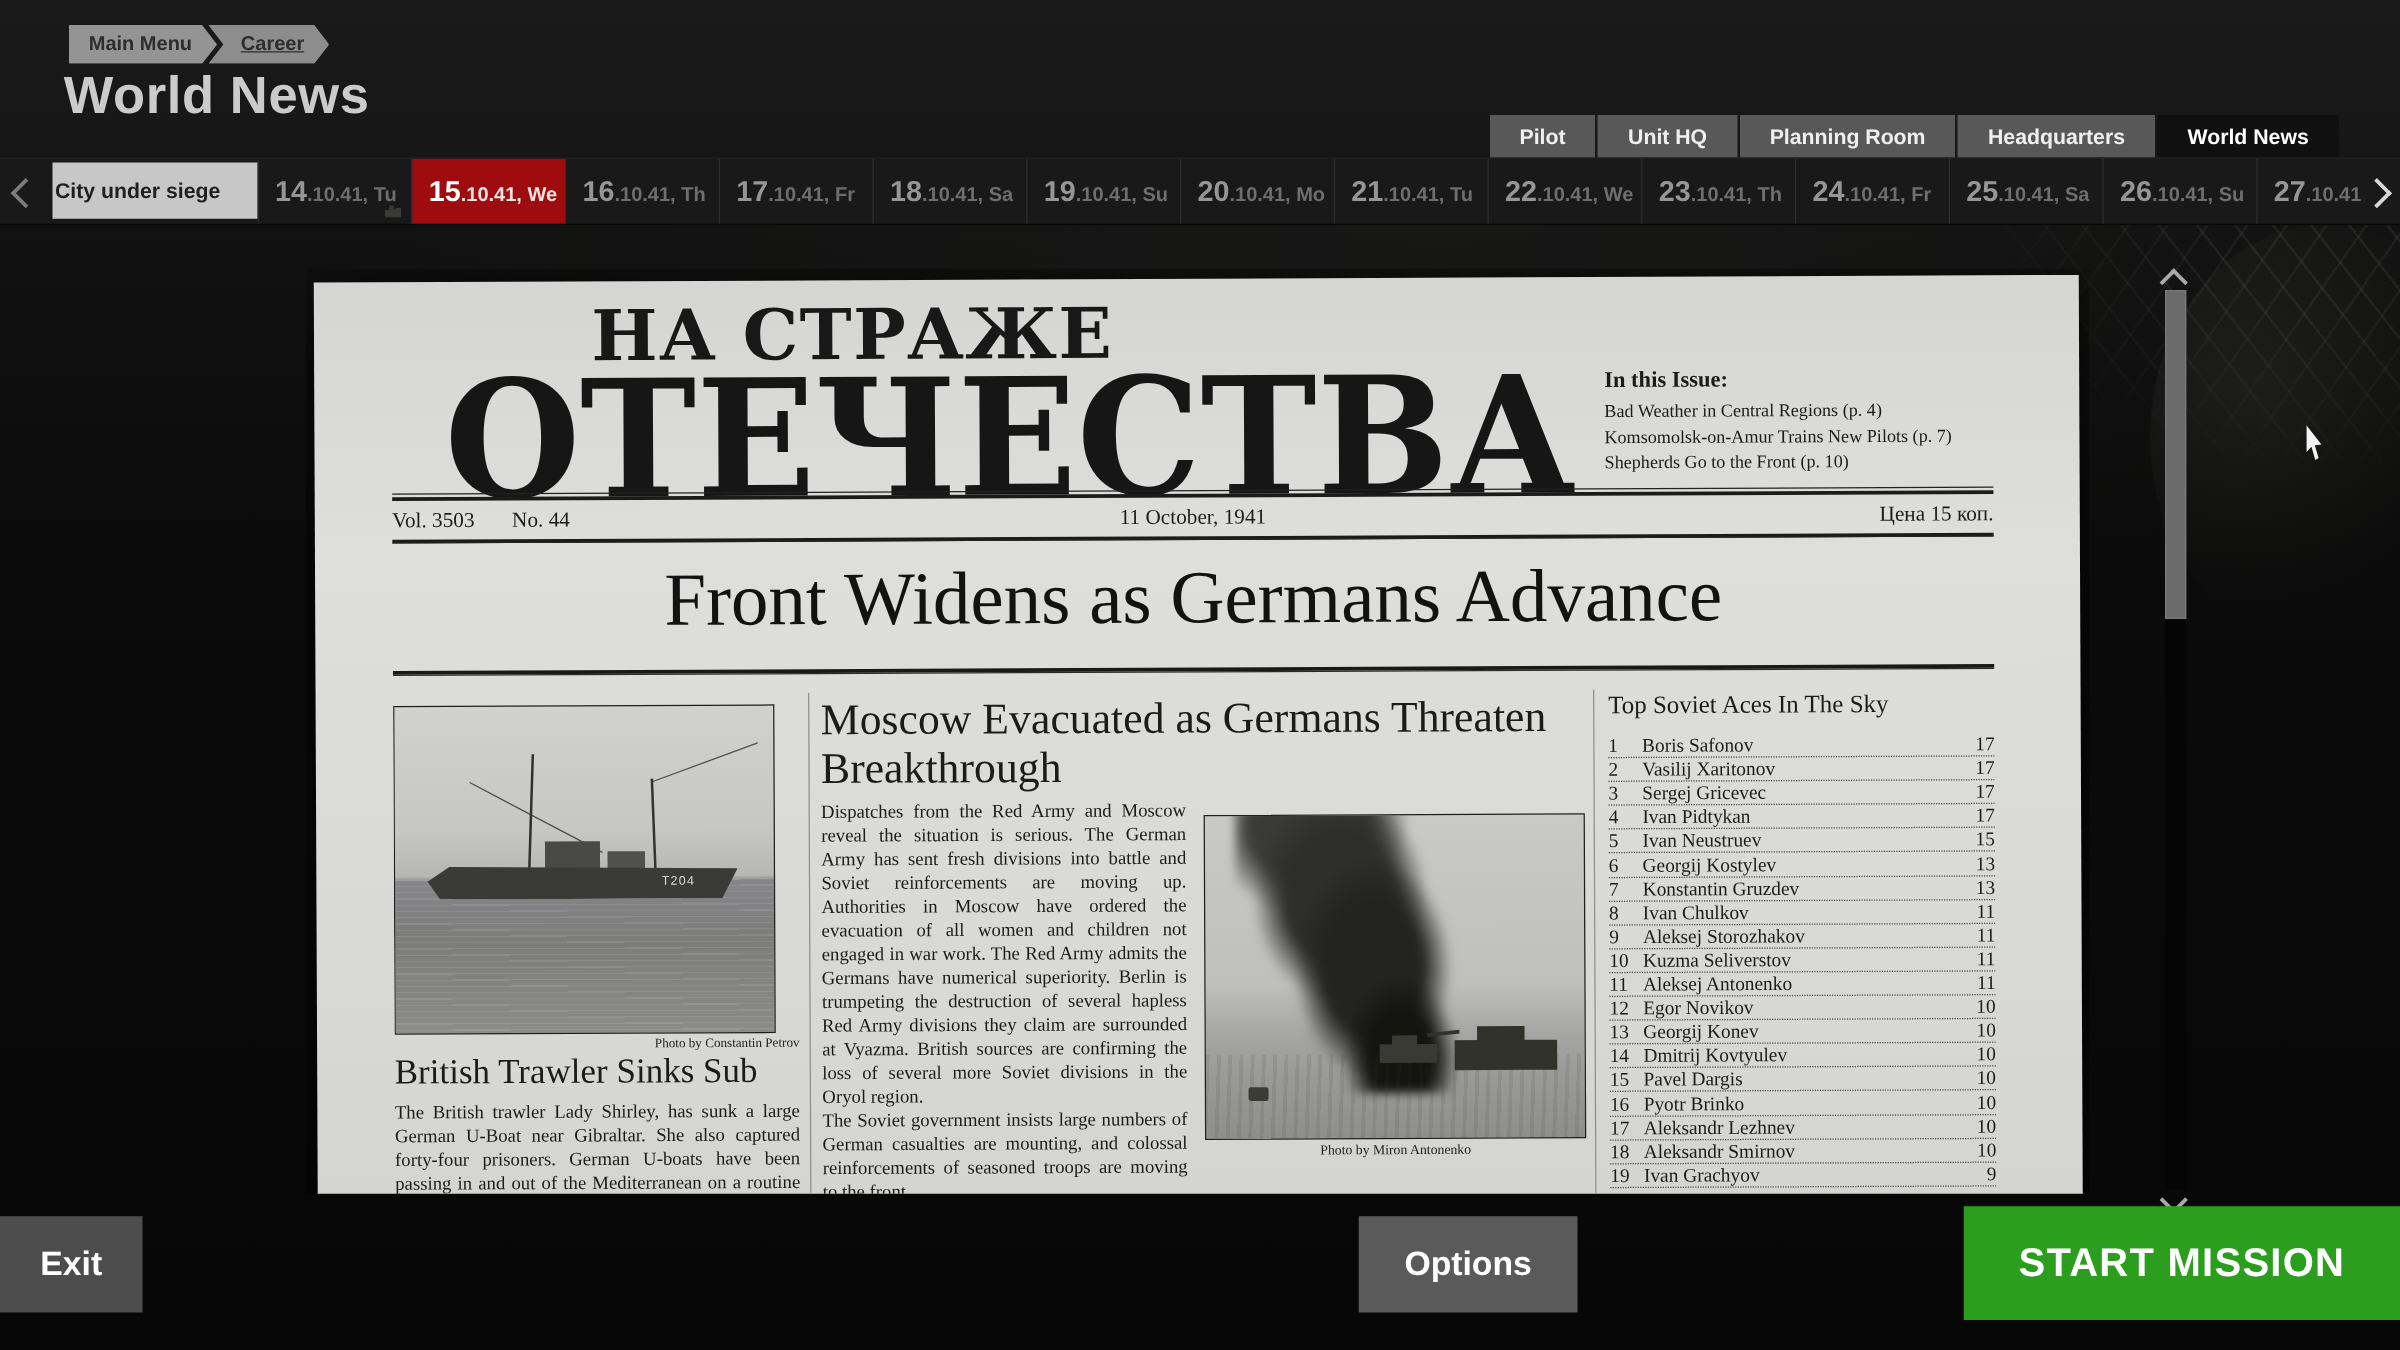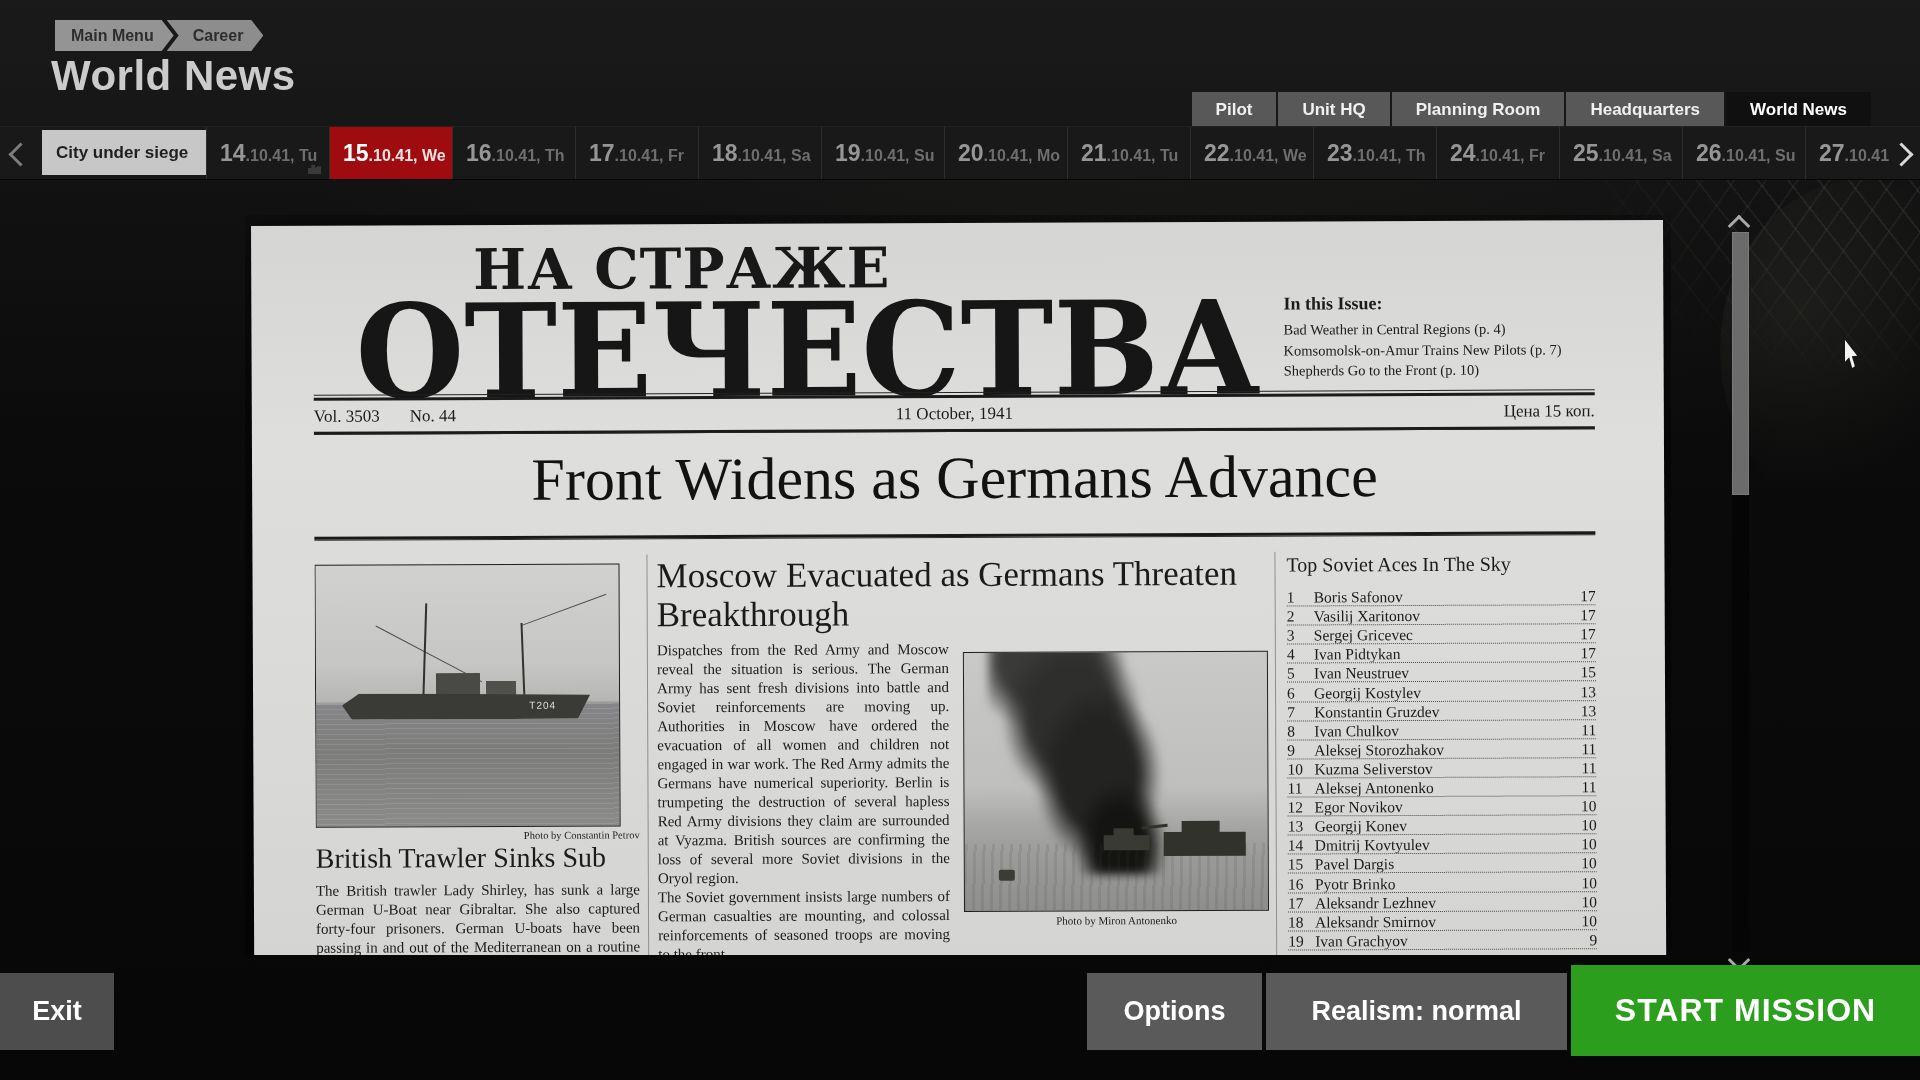--- a/index.html
+++ b/index.html
@@ -17,34 +17,34 @@
   #bg-fuselage{position:absolute;left:1720px;top:180px;width:280px;height:340px;border-radius:50%;
     background:radial-gradient(circle at 28% 38%, rgba(100,100,86,0.16), transparent 62%);}
   
   #header{position:absolute;left:0;top:0;width:1920px;height:178px;
     background:linear-gradient(180deg,#1a1a1a,#151515);}
   .breadcrumb{position:absolute;left:55px;top:20px;display:flex;}
   .crumb{height:31px;line-height:31px;font-size:16px;font-weight:bold;color:#2d2d2d;
     background:#949494;padding:0 20px 0 16px;}
   .crumb.first{clip-path:polygon(0 0,calc(100% - 12px) 0,100% 50%,calc(100% - 12px) 100%,0 100%);}
   .crumb.next{clip-path:polygon(0 0,calc(100% - 12px) 0,100% 50%,calc(100% - 12px) 100%,0 100%,12px 50%);
-    margin-left:-7px;padding-left:26px;background:#8d8d8d;}
+    margin-left:-7px;padding-left:26px;background:#8d8d8d;text-decoration:underline;}
   #page-title{position:absolute;left:51px;top:52px;font-size:42px;font-weight:bold;color:#cbcbcb;letter-spacing:.5px;}
   #top-tabs{position:absolute;top:92px;right:49px;display:flex;gap:2px;height:36px;}
   #top-tabs .tab{background:#585858;color:#f0f0f0;font-size:17px;font-weight:bold;
     line-height:36px;padding:0 24px;white-space:nowrap;}
   #top-tabs .tab.active{background:#101010;color:#ffffff;}
   
   #timeline{position:absolute;left:0;top:126px;width:1920px;height:52px;background:#191919;
     border-top:1px solid #222;border-bottom:1px solid #060606;}
   .chev{position:absolute;width:14px;height:14px;border-left:3px solid #9a9a9a;border-top:3px solid #9a9a9a;}
   #tl-left{left:12px;top:19px;transform:rotate(-45deg);border-color:#7d7d7d;}
   #tl-right{right:10px;top:19px;transform:rotate(135deg);border-color:#d8d8d8;z-index:5;}
   #tl-event{position:absolute;left:42px;top:3px;bottom:4px;width:164px;background:#c7c7c7;
-    color:#1f1f1f;font-size:17px;font-weight:bold;display:flex;align-items:center;padding-left:14px;box-sizing:border-box;}
+    color:#1f1f1f;font-size:17px;font-weight:bold;display:flex;align-items:center;padding-left:2px;box-sizing:border-box;}
   #timeline-dates{position:absolute;left:206px;top:0;width:1684px;height:52px;display:flex;overflow:hidden;}
   .date-cell{flex:0 0 123px;box-sizing:border-box;border-left:1px solid #2e2e2e;position:relative;
     display:flex;align-items:baseline;padding:15px 0 0 13px;}
   .date-cell .day{font-size:23px;font-weight:bold;color:#969696;line-height:22px;}
   .date-cell .rest{font-size:16px;color:#6e6e6e;font-weight:bold;}
   .date-cell.active{background:var(--accent_red);}
   .date-cell.active .day{color:#ffffff;}
   .date-cell.active .rest{color:#f3e2e2;}
   .event-icon{position:absolute;right:8px;bottom:5px;width:13px;height:11px;background:#3a3a38;
     clip-path:polygon(0 100%,0 45%,25% 45%,25% 15%,55% 15%,55% 45%,75% 30%,100% 30%,100% 100%);}
@@ -409,17 +409,16 @@
 
   <div id="scrollbar">
     <div id="sb-up"></div>
     <div id="sb-track"></div>
     <div id="sb-thumb"></div>
     <div id="sb-down"></div>
   </div>
 
   <div class="foot-btn" id="btn-options">Options</div>
   <div class="foot-btn" id="btn-exit">Exit</div>
-  <div class="foot-btn" id="btn-realism">Realism: normal</div>
   <div class="foot-btn" id="btn-start">START MISSION</div>
 
   <div id="cursor"></div>
 </div>
 
 </body></html>

